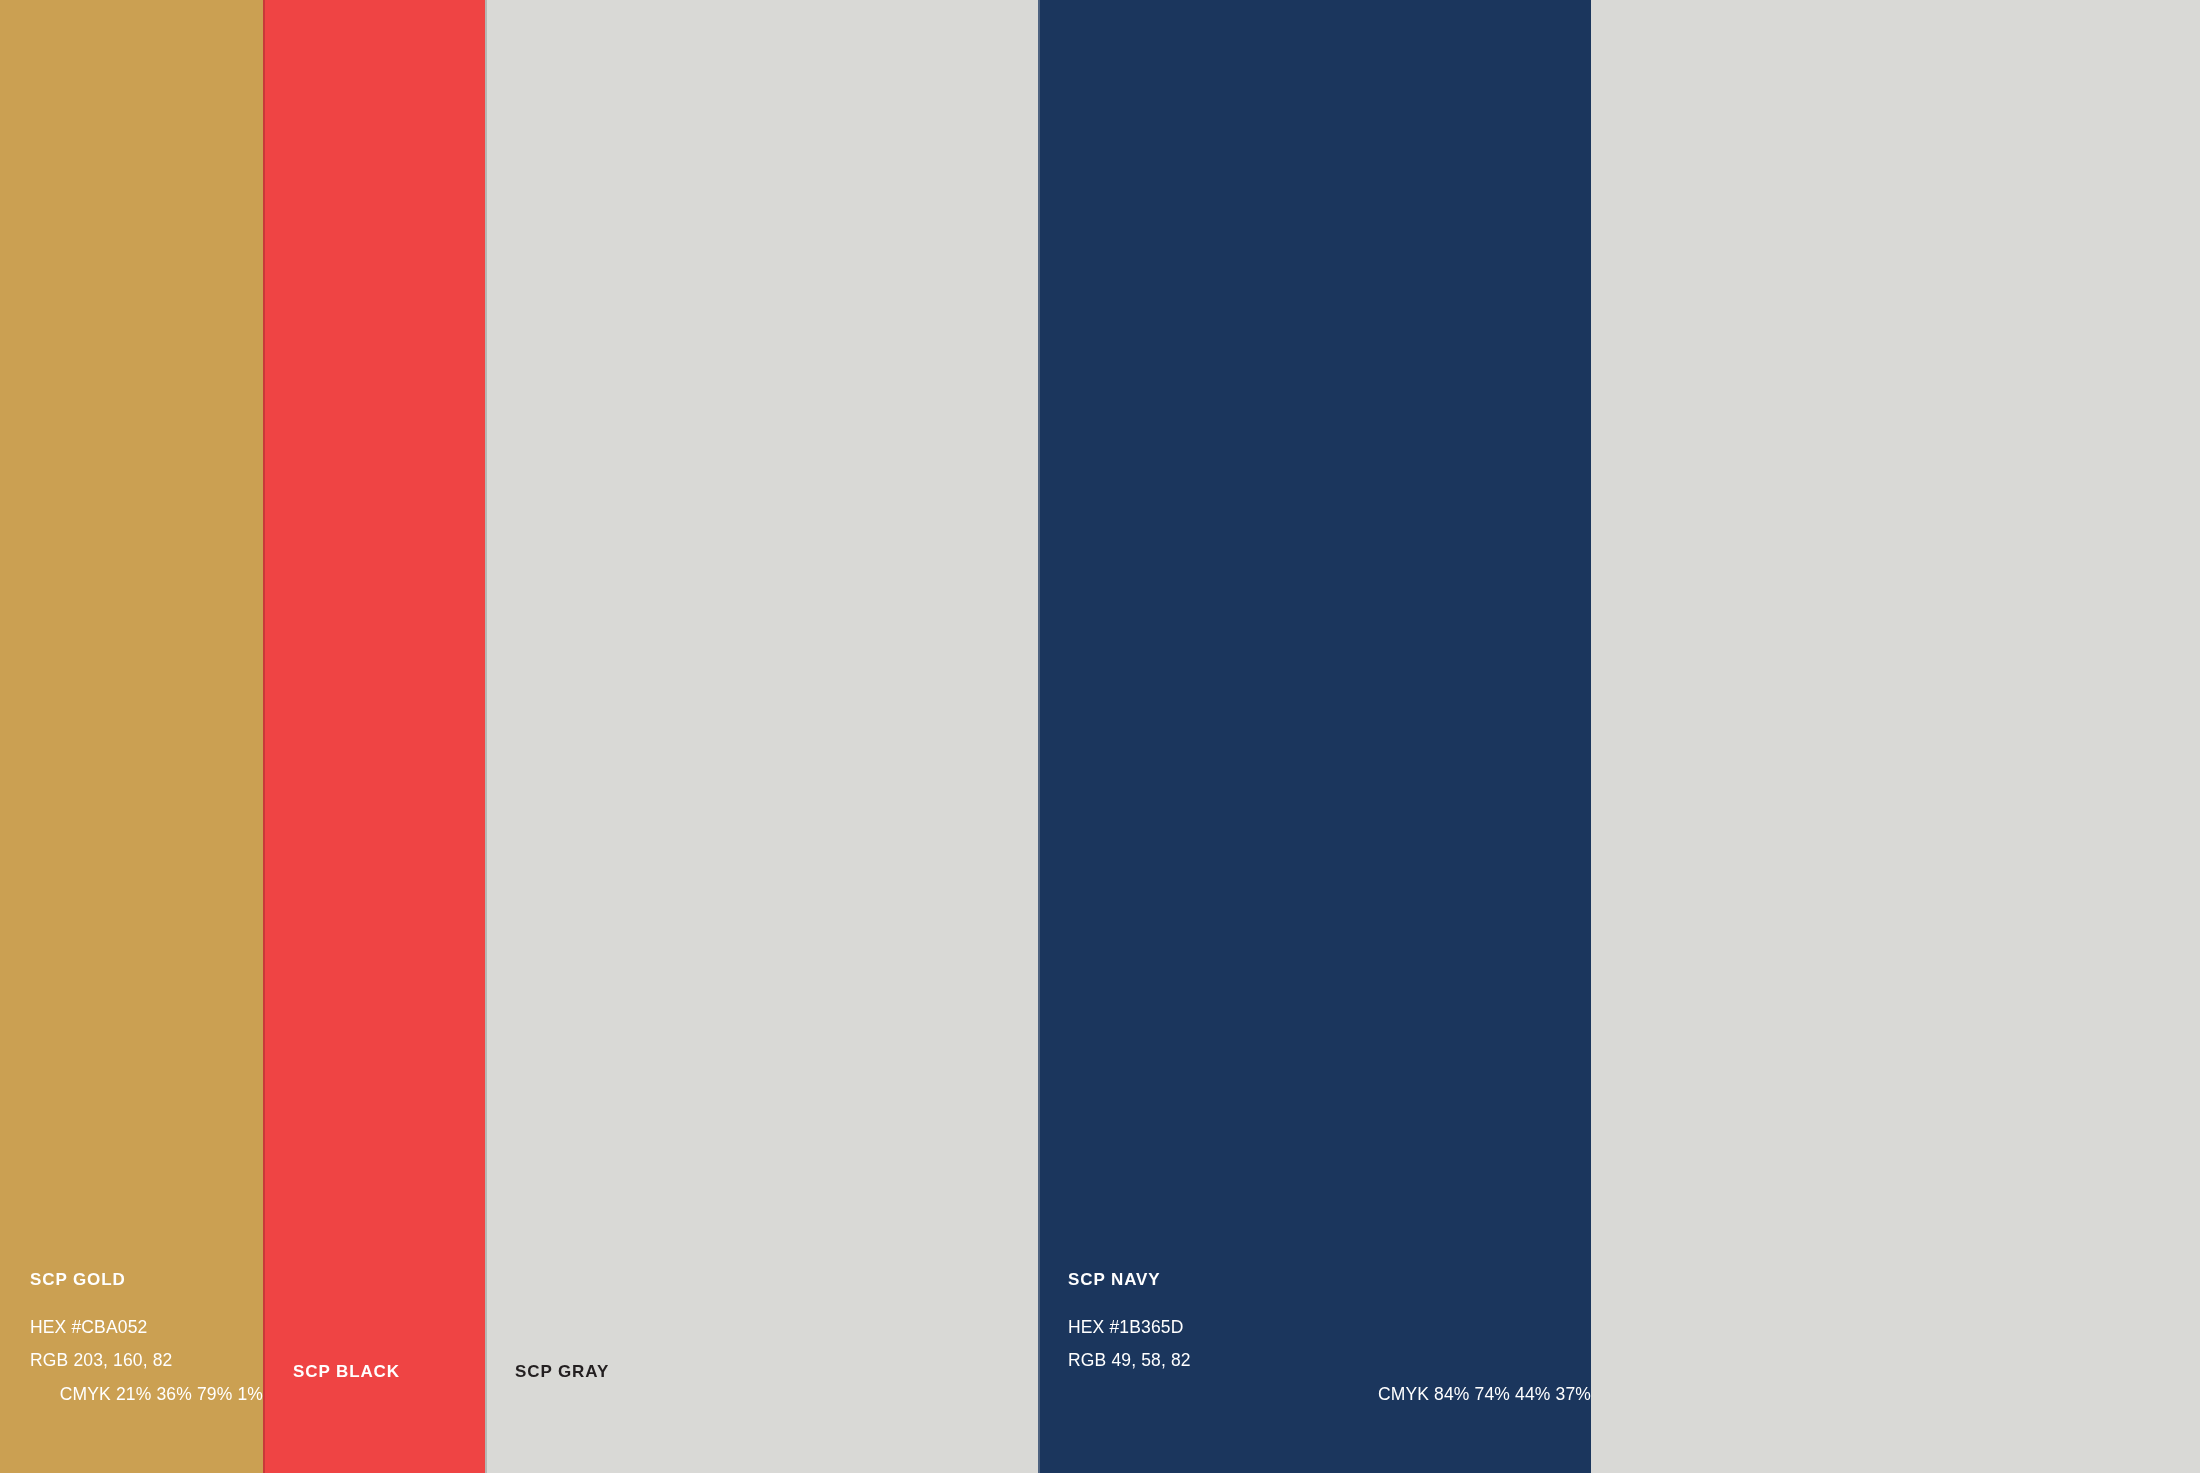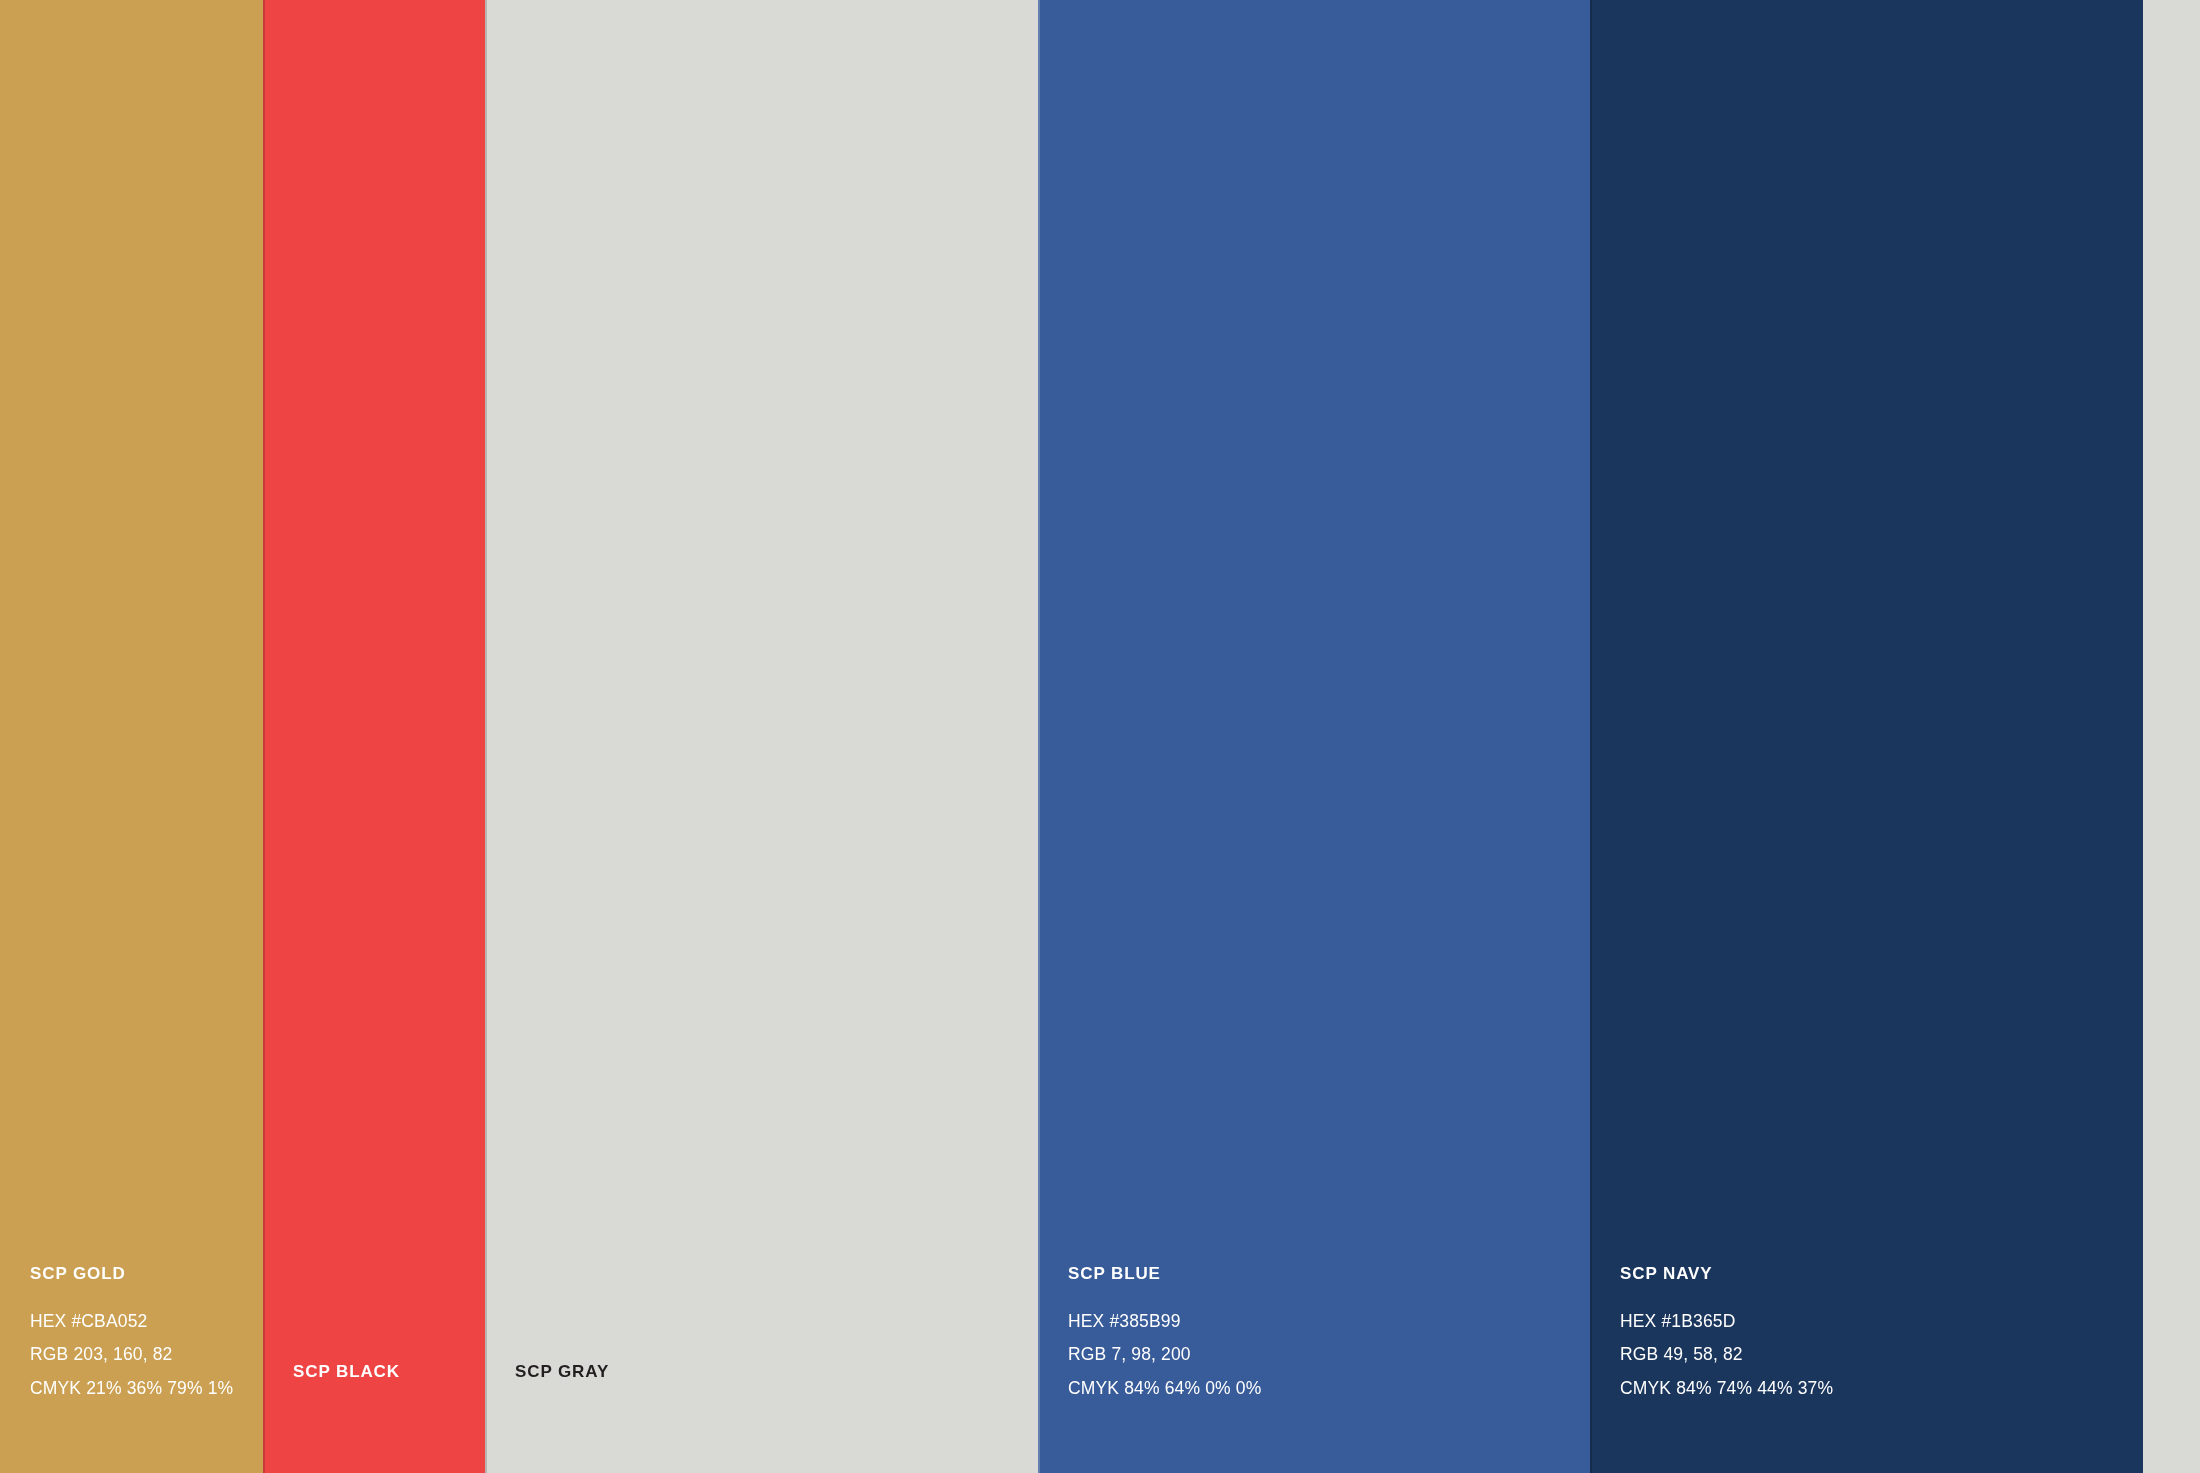--- a/index.html
+++ b/index.html
@@ -64,49 +64,42 @@
 
   .spec-line {
     font-size: 17.5px;
     font-weight: normal;
     letter-spacing: 0.15px;
     line-height: 1;
     margin-bottom: 16px;
     white-space: nowrap;
   }
   .spec-line:last-child {
-    margin-bottom: 14px;
+    margin-bottom: 8px;
+    text-align: right;
   }
 </style>
 </head>
 <body>
 
 <div id="palette-board">
     <div class="swatch-column" style="width: 263px; background: rgb(203, 160, 82); color: rgb(255, 255, 255);">
       <div class="swatch-title">SCP GOLD</div>
       <div class="swatch-specs">
         <div class="spec-line">HEX #CBA052</div>
         <div class="spec-line">RGB 203, 160, 82</div>
         <div class="spec-line">CMYK 21% 36% 79% 1%</div>
       </div>
     </div>
     <div class="swatch-column" style="width: 222px; background: #ef4444; color: rgb(255, 255, 255);">
       <div class="swatch-title">SCP BLACK</div>
     </div>
     <div class="swatch-column seam-light" style="width: 553px; background: rgb(217, 217, 214); color: rgb(35, 31, 32);">
       <div class="swatch-title">SCP GRAY</div>
     </div>
-    <div class="swatch-column" style="width: 552px; background: rgb(56, 91, 153); color: rgb(255, 255, 255);">
-      <div class="swatch-title">SCP BLUE</div>
-      <div class="swatch-specs">
-        <div class="spec-line">HEX #385B99</div>
-        <div class="spec-line">RGB 7, 98, 200</div>
-        <div class="spec-line">CMYK 84% 64% 0% 0%</div>
-      </div>
-    </div>
     <div class="swatch-column" style="width: 553px; background: rgb(27, 54, 93); color: rgb(255, 255, 255);">
       <div class="swatch-title">SCP NAVY</div>
       <div class="swatch-specs">
         <div class="spec-line">HEX #1B365D</div>
         <div class="spec-line">RGB 49, 58, 82</div>
         <div class="spec-line">CMYK 84% 74% 44% 37%</div>
       </div>
     </div>
   </div>
 

